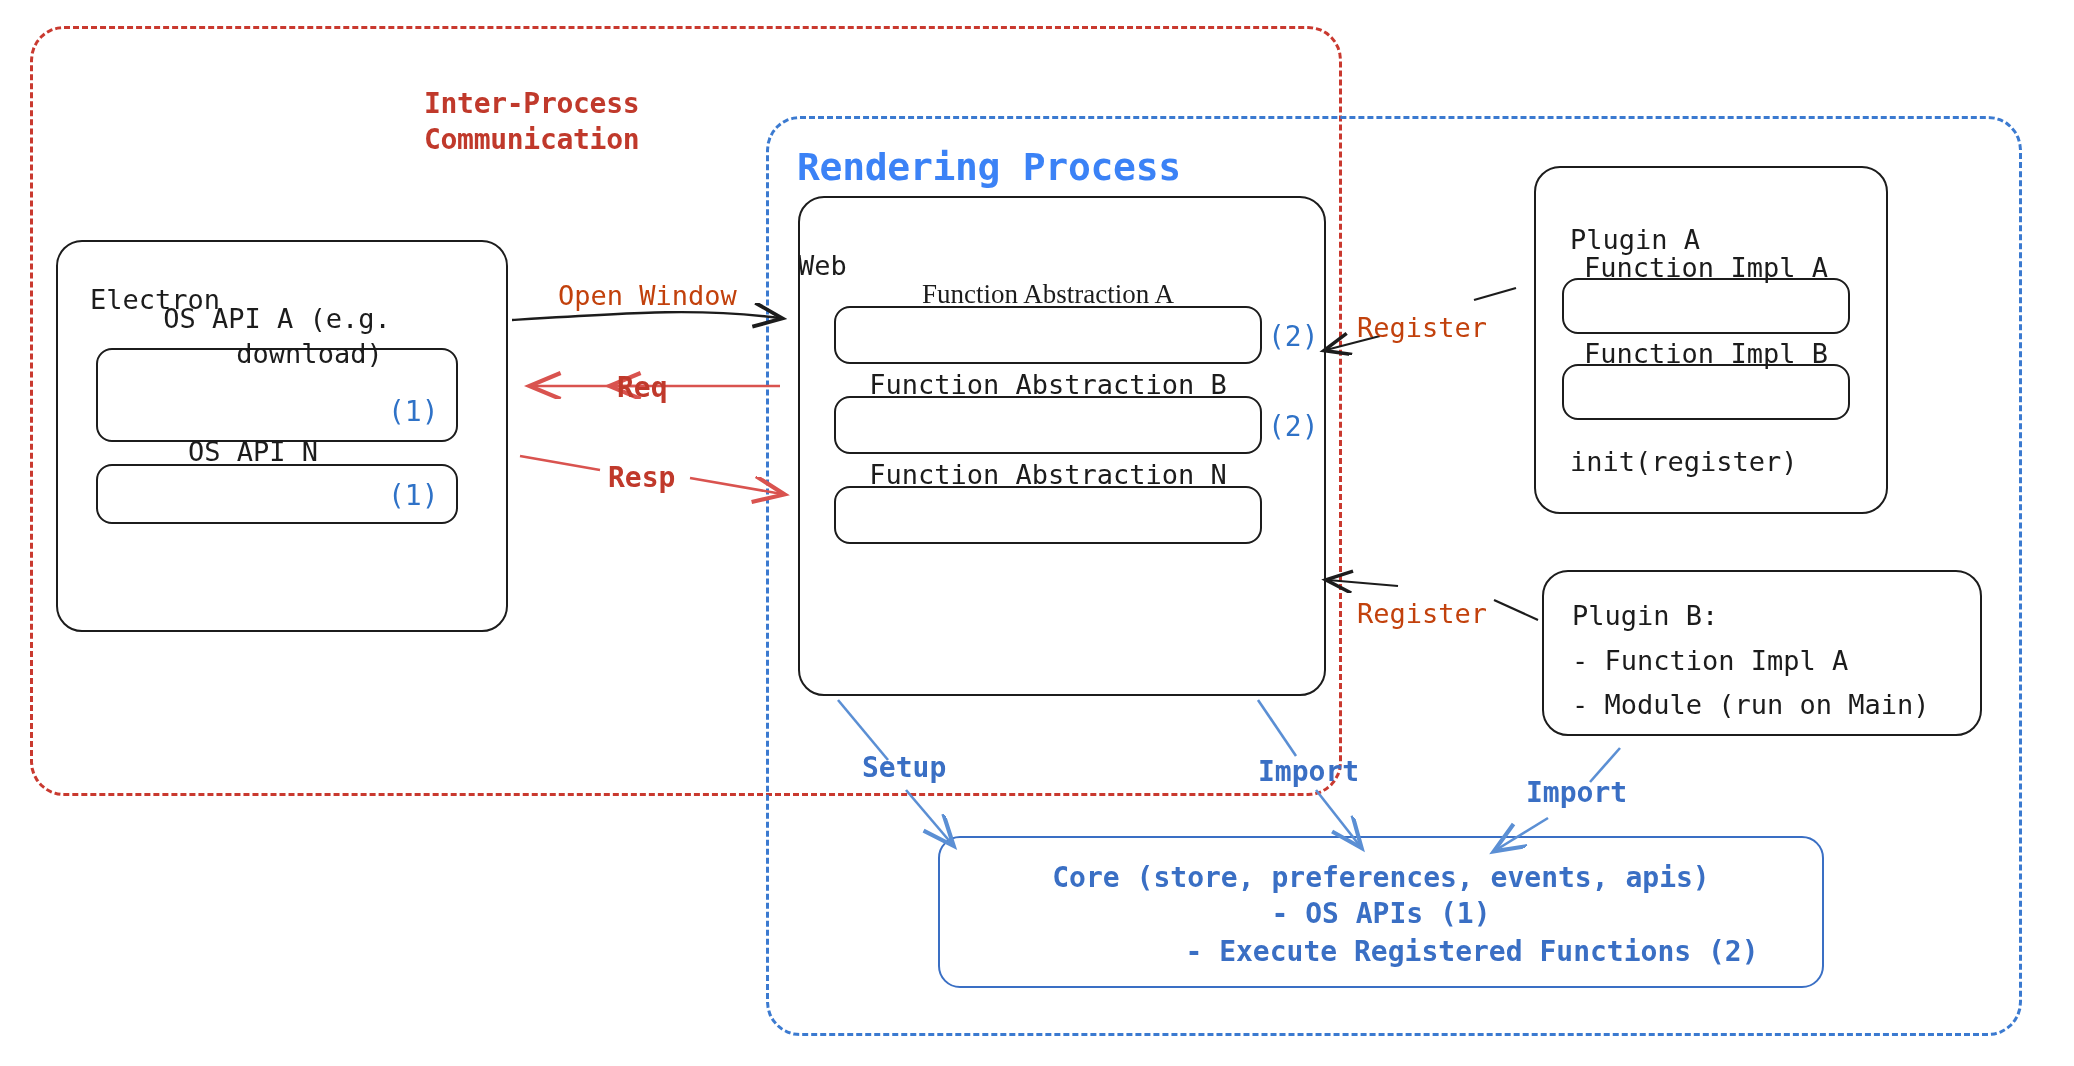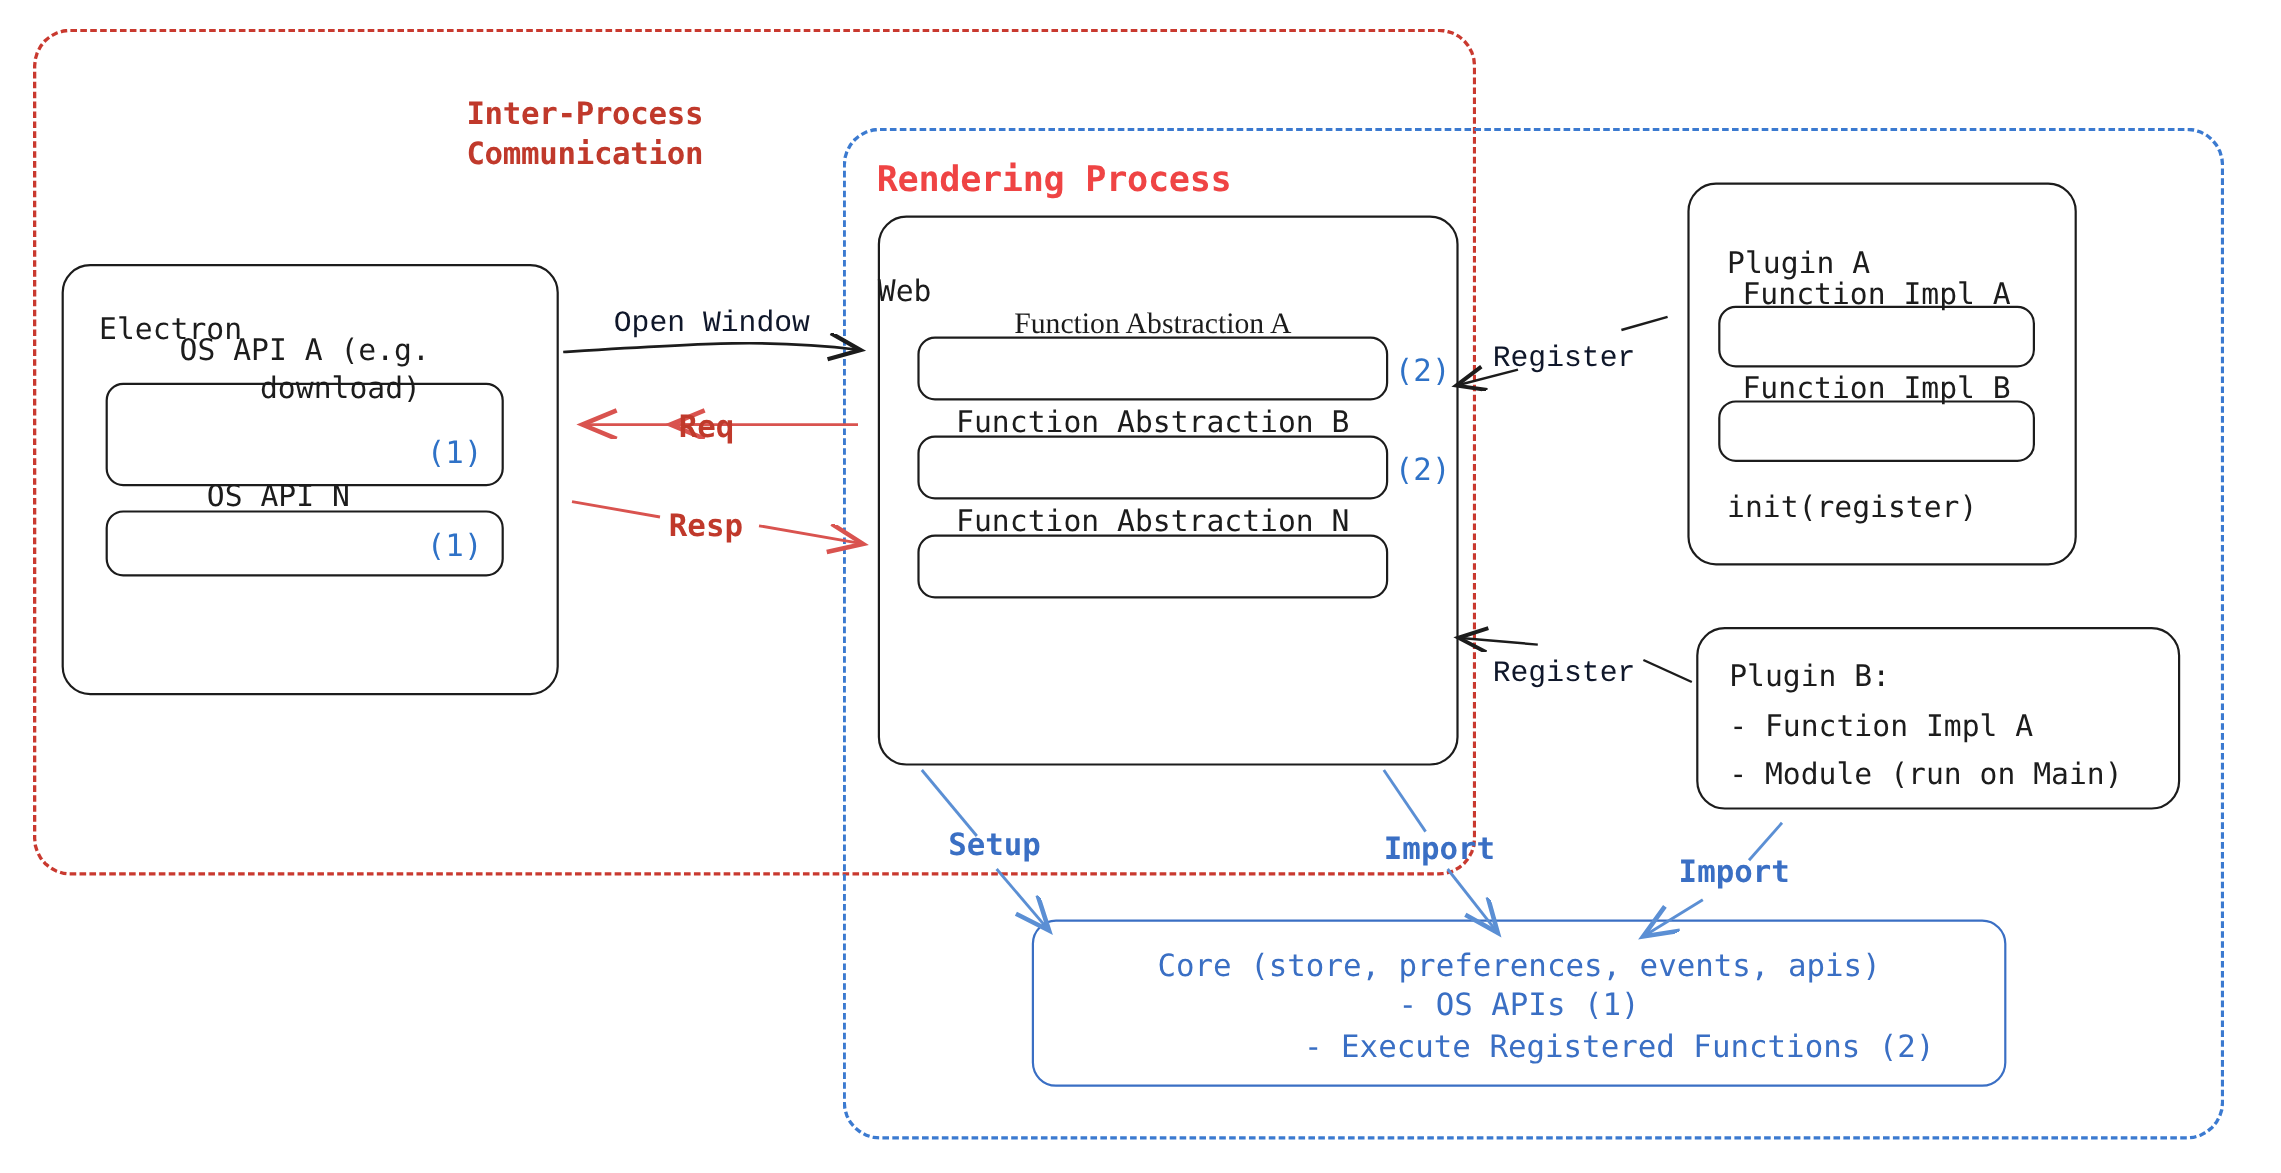--- a/index.html
+++ b/index.html
@@ -13,54 +13,54 @@
     border-style:dashed;border-width:3px;border-radius:34px;background:transparent;
   }
   .group.red{border-color:#c9392f;}
   .group.blue{border-color:#3b7ad0;}
 
   .grouplabel{
     position:absolute;white-space:pre;line-height:1.30;
     font-weight:700;letter-spacing:-0.3px;
   }
   .grouplabel.red{color:#c0392b;font-size:28px;}
-  .grouplabel.blue{color:#ef4444;font-size:32px;}
+  .grouplabel.blue{color:#3b82f6;font-size:38px;}
 
   
   .box{
     position:absolute;box-sizing:border-box;
     border:2.2px solid #1c1c1c;border-radius:26px;background:#fff;
   }
   .box.inner{border-width:2px;border-radius:16px;}
   .box.core{border:2.4px solid #3a6fc4;border-radius:22px;}
 
   .txt{
     position:absolute;white-space:pre;color:#1c1c1c;
     font-size:27px;line-height:1.32;
   }
   .txt.center{text-align:left;}
 
   .corelbl{
     position:absolute;left:0;right:0;text-align:center;
-    color:#3a6fc4;font-weight:400;font-size:28px;line-height:1.42;
+    color:#3a6fc4;font-weight:700;font-size:28px;line-height:1.42;
     white-space:pre;
   }
 
   
   .boxtext{
     position:absolute;left:0;right:0;top:50%;transform:translateY(-50%);
     text-align:center;white-space:pre;font-size:27px;line-height:1.3;color:#1c1c1c;
   }
 
   
   #arrows{position:absolute;left:0;top:0;width:2074px;height:1066px;pointer-events:none;}
 
   
   .arrlbl{position:absolute;white-space:pre;font-size:27px;line-height:1.3;}
-  .arrlbl.black{color:#0f172a;font-family:Liberation Mono, monospace;}
+  .arrlbl.black{color:#c2410c;}
   .arrlbl.red{color:#c0392b;font-weight:700;font-size:28px;}
   .arrlbl.blue{color:#3a6fc4;font-weight:700;font-size:28px;}
   .marker{position:absolute;white-space:pre;color:#2f72c7;font-size:28px;font-weight:400;}
 </style>
 </head>
 <body>
 
 <div id="stage">
 
   <div class="group red" style="left:30px;top:26px;width:1312px;height:770px;"></div>

